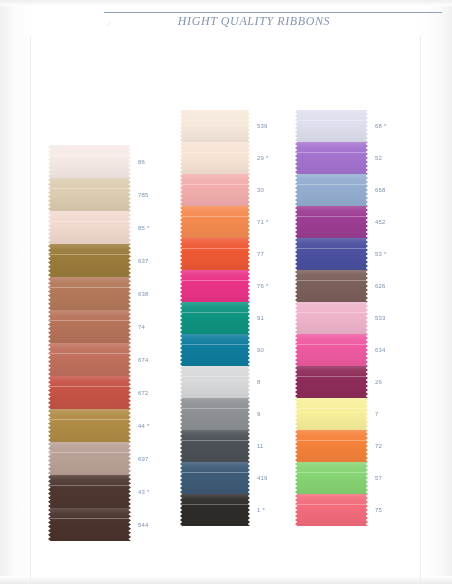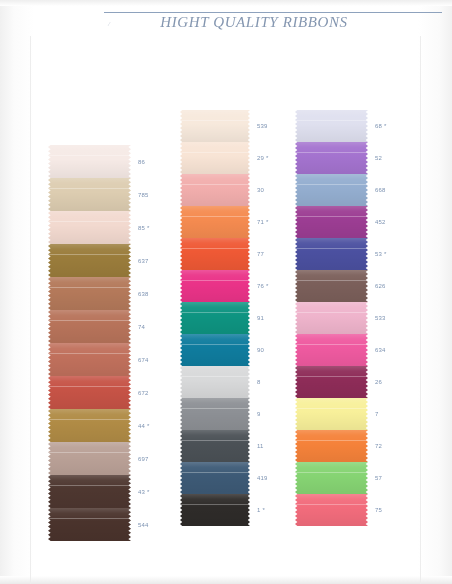--- a/index.html
+++ b/index.html
@@ -64,21 +64,21 @@
     background: #8ea2bd;
   }
   .header-title {
     position: absolute;
     left: 104px;
     top: 14px;
     width: 300px;
     text-align: center;
     font-family: "Liberation Serif", serif;
     font-style: italic;
-    font-size: 15px;
+    font-size: 12px;
     letter-spacing: 0.6px;
     color: #8496b0;
     white-space: nowrap;
   }
   .header-mark {
     position: absolute;
     left: 108px;
     top: 20px;
     width: 7px;
     height: 7px;

